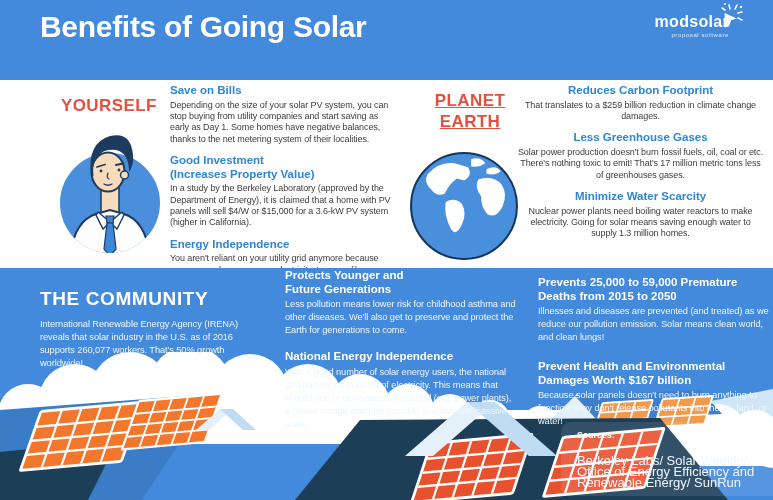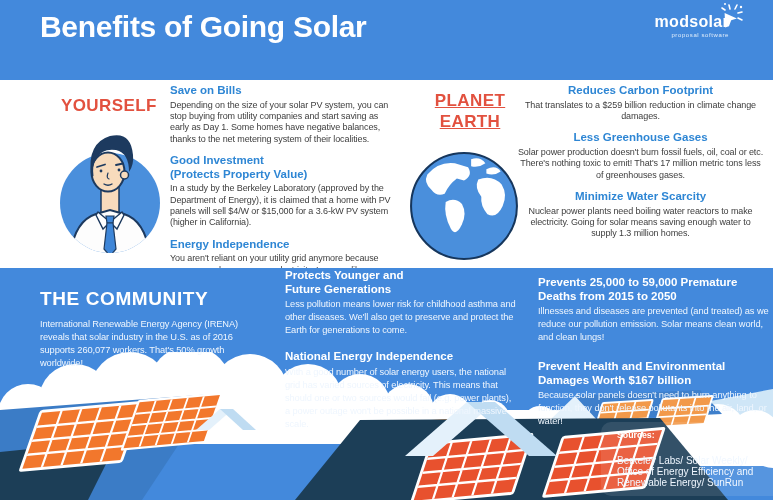--- a/index.html
+++ b/index.html
@@ -63,26 +63,26 @@
   .c-col3 { left:538px; top:8px;  width:234px; }
   .c-block { margin-bottom:13px; }
   .c-title {
     color:#fff; font-weight:bold; font-size:11.5px; line-height:13.5px;
     white-space:pre-line; margin-bottom:2px;
   }
   .c-body { color:#EFF6FE; font-size:9.3px; line-height:13px; letter-spacing:-0.1px; }
 
   .sources {
     position:absolute; right:0; bottom:4px; z-index:2;
-    width:172px; padding:8px 10px 8px 16px;
+    width:212px; padding:8px 10px 8px 16px;
     background:rgba(255,255,255,0.10);
     border-radius:10px 0 0 10px;
   }
   .sources-label { color:#fff; font-size:8.8px; font-weight:bold; margin-bottom:1px; }
-  .sources-text { color:#F0F7FF; font-size:10px; line-height:11px;margin-top:15px; }
+  .sources-text { color:#F0F7FF; font-size:13px; line-height:11px;margin-top:15px; }
 </style>
 </head>
 <body>
 
 <div class="page">
 
   <div class="header">
     <div class="title">Benefits of Going Solar</div>
     <div class="logo">
       <div class="logo-name">modsolar</div>
@@ -138,21 +138,21 @@
       </svg>
     </div>
 
     <div class="benefits benefits-left">
       <div class="benefit">
         <div class="benefit-title">Save on Bills</div>
         <div class="benefit-body">Depending on the size of your solar PV system, you can stop buying from utility companies and start saving as early as Day 1. Some homes have negative balances, thanks to the net metering system of their localities.</div>
       </div>
       <div class="benefit">
         <div class="benefit-title">Good Investment
-(Protects Property Value)</div>
+(Increases Property Value)</div>
         <div class="benefit-body">In a study by the Berkeley Laboratory (approved by the Department of Energy), it is claimed that a home with PV panels will sell $4/W or $15,000 for a 3.6-kW PV system (higher in California).</div>
       </div>
       <div class="benefit">
         <div class="benefit-title">Energy Independence</div>
         <div class="benefit-body">You aren't reliant on your utility grid anymore because you can produce your own electricity. In cases like a blackout, you'll be protected.</div>
       </div>
     </div>
 
     <div class="side-label label-planet">PLANET
 EARTH</div>

